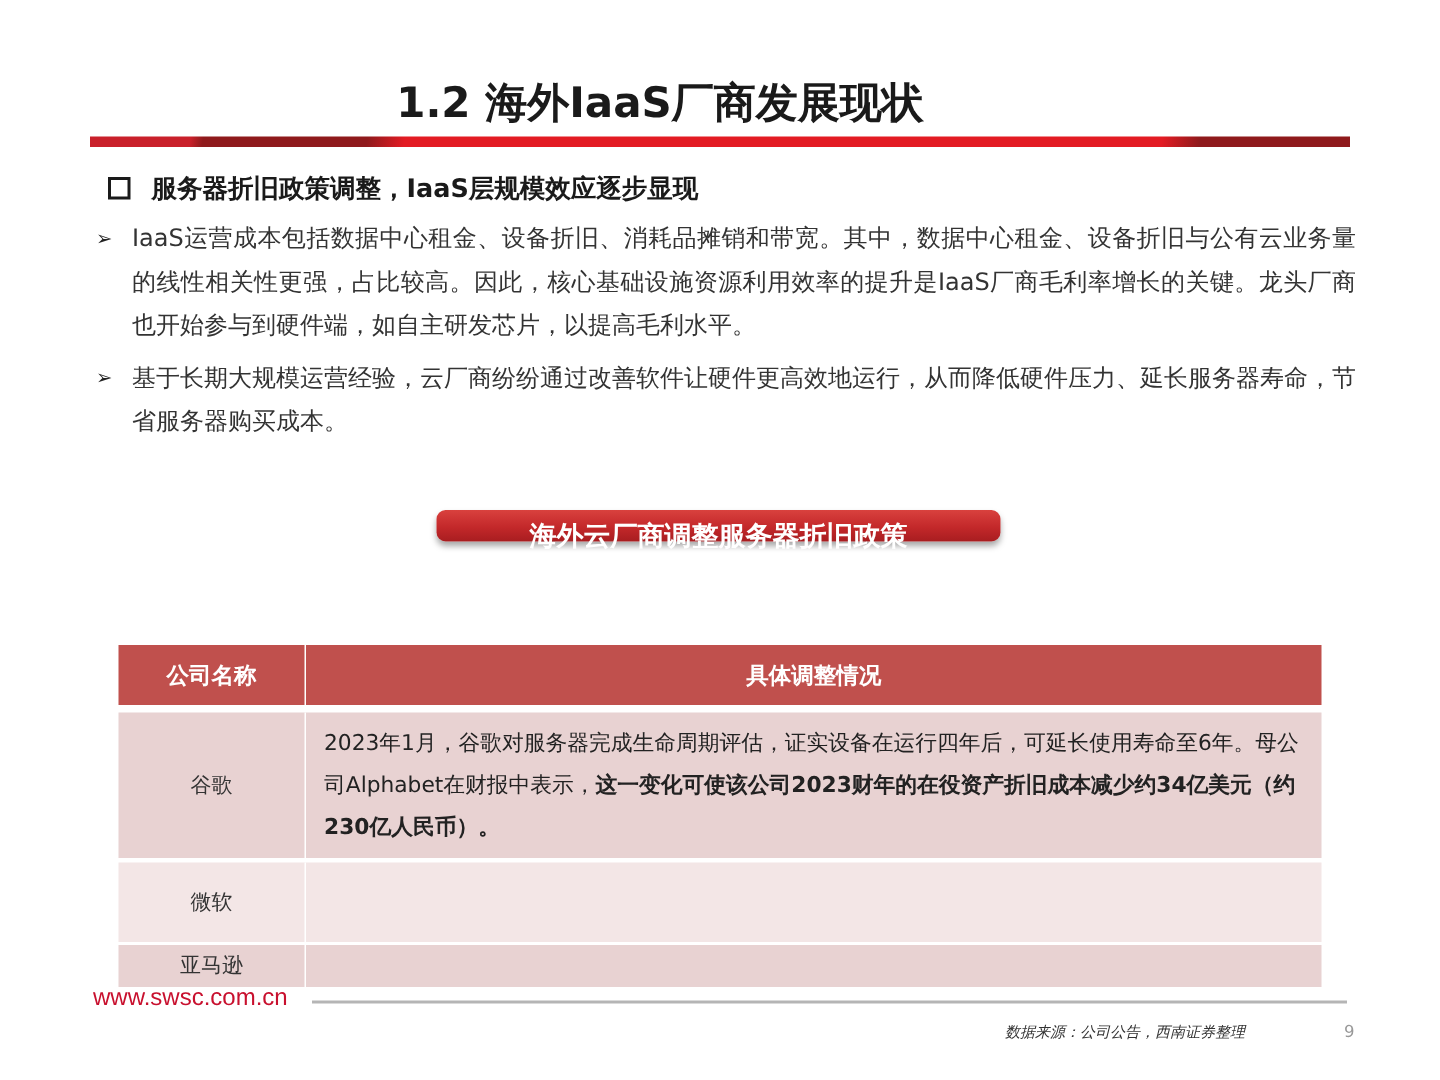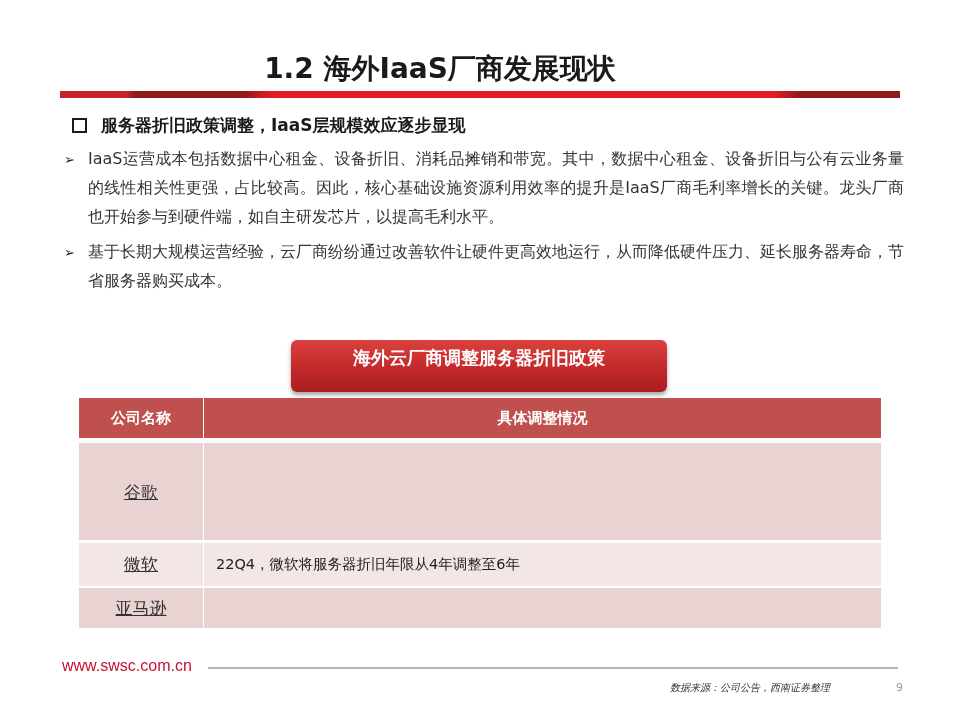--- a/index.html
+++ b/index.html
@@ -29,40 +29,40 @@
     display:flex; width:840px;
   }
   .arrow-icon {
     width:24px; flex:0 0 24px; font-size:13px; color:#222; padding-top:1px;
   }
   .bullet-text { flex:1; text-align:justify; }
   .b1 { top:144px; }
   .b2 { top:237px; }
 
   .banner {
-    position:absolute; left:291px; top:340px; width:376px; height:52px;
+    position:absolute; left:291px; top:340px; width:376px; height:21px;
     border-radius:6px;
     background: linear-gradient(to bottom, #d9413e 0%, #c3282a 55%, #a81d20 100%);
     box-shadow: 0 3px 4px rgba(0,0,0,0.35);
     color:#fff; font-weight:bold; font-size:18px; text-align:center; line-height:36px;
   }
 
   .table {
     position:absolute; left:79px; top:398px; width:802px;
   }
   .row { display:flex; }
   .row .c1 { width:124px; flex:0 0 124px; display:flex; align-items:center; justify-content:center; border-right:1px solid #fff; }
   .row .c2 { flex:1; display:flex; align-items:center; padding-left:12px; }
-  .thead { background:#c0504d; height:40px; color:#fff; font-weight:bold; font-size:15px; margin-bottom:5px; }
+  .thead { background:#c0504d; height:40px; color:#fff; font-weight:bold; font-size:15px; margin-bottom:5px;margin-top:32px; }
   .thead .c2 { justify-content:center; padding-left:0;text-align:center; }
   .r-google { background:#e8d2d2; height:97px; margin-bottom:3px; font-size:14.5px; line-height:28px; }
   .r-google .c2 { padding-right:10px; }
-  .r-ms { background:#f3e6e6; height:43px; margin-bottom:2px; font-size:14.5px; }
-  .r-amzn { background:#e8d2d2; height:40px; font-size:14.5px;gap:44px; }
-  .cellname { color:#333; font-size:17px;text-decoration:underline; }
+  .r-ms { background:#f3e6e6; height:53px; margin-bottom:2px; font-size:14.5px; }
+  .r-amzn { background:#e8d2d2; height:28px; font-size:14.5px;gap:44px; }
+  .cellname { color:#333; font-size:14px; }
   .r-amzn .cellname { font-weight:normal; }
 
   .footer-url {
     position:absolute; left:62px; top:657px; font-family:"Liberation Sans", sans-serif;
     font-size:16px; color:#c8102e;
   }
   .footer-line {
     position:absolute; left:208px; top:667px; width:690px; height:2px; background:#b5b5b5;
   }
   .footer-source {
@@ -97,27 +97,27 @@
 
 <div class="table">
   <div class="row thead">
     <div class="c1">公司名称</div>
     <div class="c2">具体调整情况</div>
   </div>
   <div class="row r-google">
     <div class="c1">
         <span class="cellname">谷歌</span>
       </div>
+    <div class="c2">
+        <span><span>2023年1月，谷歌对服务器完成生命周期评估，证实设备在运行四年后，可延长使用寿命至6年。母公司Alphabet在财报中表示，</span><b>这一变化可使该公司2023财年的在役资产折旧成本减少约34亿美元（约230亿人民币）。</b></span>
+      </div>
   </div>
   <div class="row r-ms">
     <div class="c1">
         <span class="cellname">微软</span>
-      </div>
-    <div class="c2">
-        <span>22Q4，微软将服务器折旧年限从4年调整至6年</span>
       </div>
   </div>
   <div class="row r-amzn">
     <div class="c1">
         <span class="cellname">亚马逊</span>
       </div>
   </div>
 </div>
 
 <div class="footer-url">www.swsc.com.cn</div>

